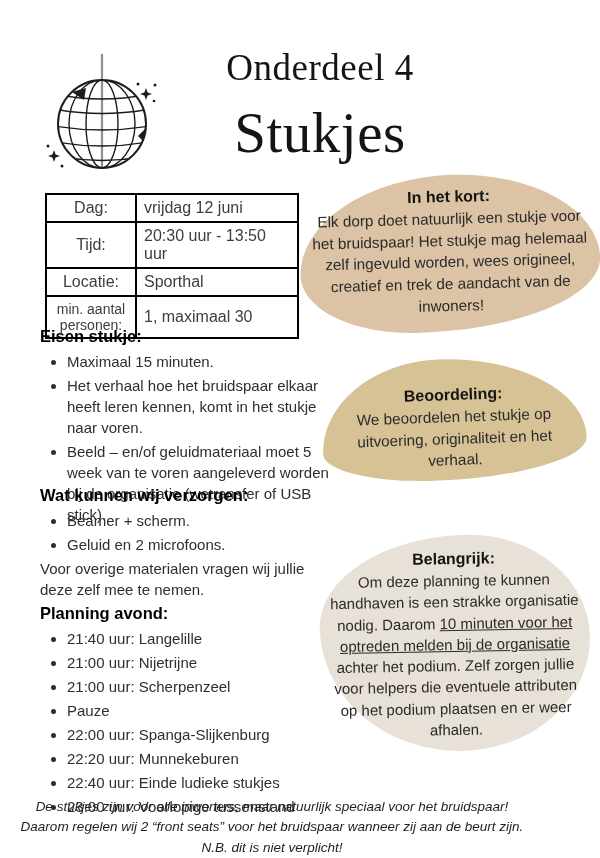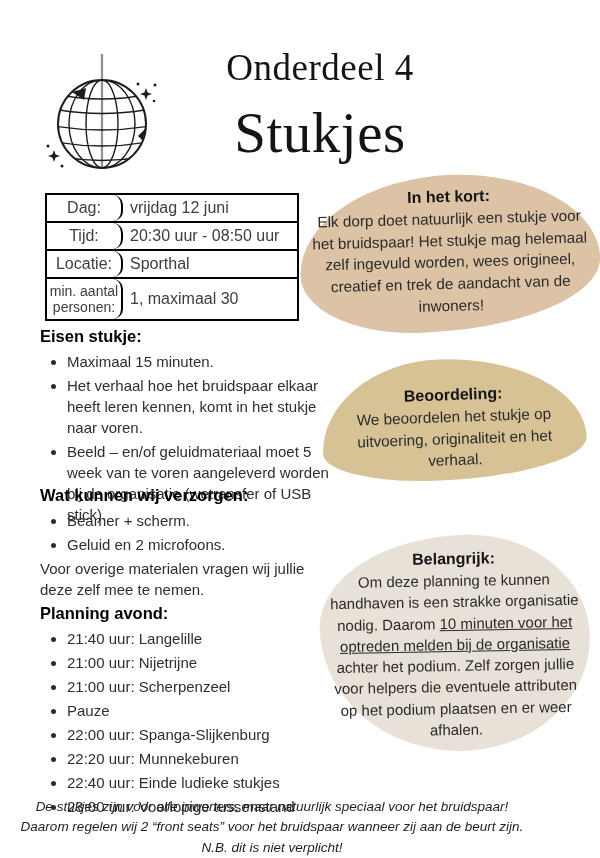--- a/index.html
+++ b/index.html
@@ -17,22 +17,22 @@
   .title-line2{font-size:57px;line-height:1.05;margin-top:14px;letter-spacing:.5px;}
   .disco{position:absolute;left:42px;top:54px;width:120px;height:124px;}
   
   .info-table{
     position:absolute;left:45px;top:193px;width:250px;
     border:2px solid #000;color:#3d3d3d;font-size:16px;
   }
   .info-row{display:flex;border-bottom:2px solid #000;}
   .info-row:last-child{border-bottom:none;}
   .info-label{
-    width:76px;border-right:2px solid #000;display:flex;align-items:center;
-    justify-content:center;text-align:center;padding:4px 2px;box-sizing:border-box;border-radius:10px;
+    width:90px;border-right:2px solid #000;display:flex;align-items:center;
+    justify-content:center;text-align:center;padding:4px 2px;box-sizing:border-box;
   }
   .info-label.small{font-size:14px;line-height:1.15;}
   .info-value{flex:1;display:flex;align-items:center;padding:4px 7px;}
   
   .blob{position:absolute;text-align:center;box-sizing:border-box;}
   .blob-title{font-weight:bold;font-size:16px;color:#151515;margin:0 0 2px 0;}
   .blob-body{font-size:15.3px;line-height:1.42;color:#2b2b2b;margin:0;}
   .blob1{
     left:300px;top:175px;width:300px;height:157px;padding:13px 10px 0 10px;
     border-radius:52% 48% 62% 38% / 62% 55% 45% 38%;
@@ -107,21 +107,21 @@
     <div class="title-line2">Stukjes</div>
   </div>
 
   <div class="info-table">
     <div class="info-row">
       <div class="info-label">Dag:</div>
       <div class="info-value">vrijdag 12 juni</div>
     </div>
     <div class="info-row">
       <div class="info-label">Tijd:</div>
-      <div class="info-value">20:30 uur - 08:50 uur</div>
+      <div class="info-value">20:30 uur - 13:50 uur</div>
     </div>
     <div class="info-row">
       <div class="info-label">Locatie:</div>
       <div class="info-value">Sporthal</div>
     </div>
     <div class="info-row">
       <div class="info-label small">min. aantal personen:</div>
       <div class="info-value">1, maximaal 30</div>
     </div>
   </div>

